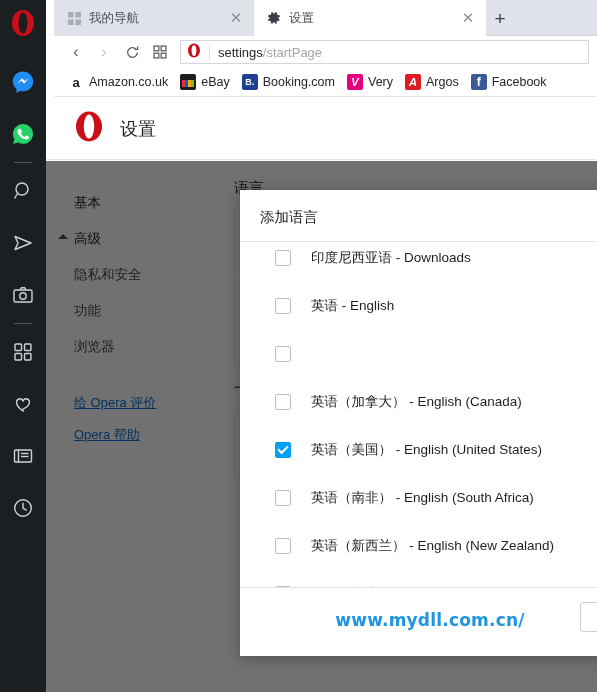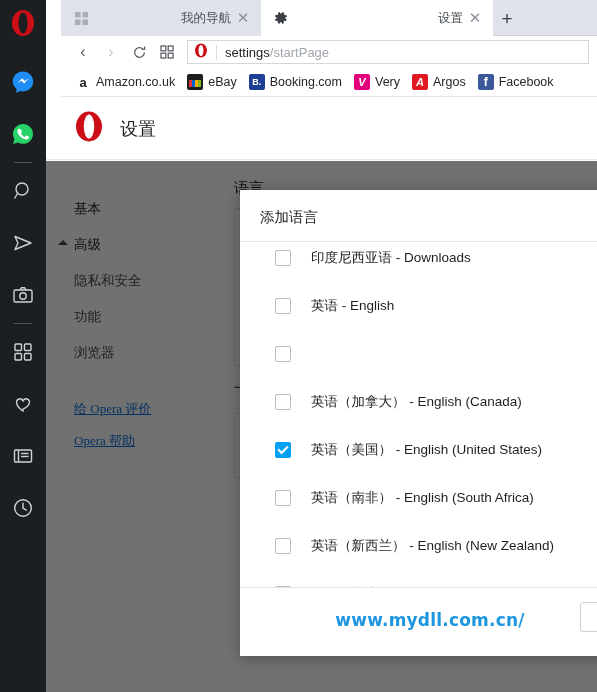--- a/index.html
+++ b/index.html
@@ -21,22 +21,22 @@
   }
   #opera-sidebar .op-logo { margin-top: 8px; margin-bottom: 14px; }
   .side-ico {
     width: 46px; height: 52px;
     display: flex; align-items: center; justify-content: center;
   }
   .side-div { width: 18px; height: 1px; background: #52565a; margin: 2px 0; }
 
   
   #browser-chrome {
-    position: absolute; left: 61px; top: 0; right: 0;
-    height: 98px; z-index: 30; text-align: right;
+    position: absolute; left: 54px; top: 0; right: 0;
+    height: 98px; z-index: 30;
   }
   #tabstrip {
     position: absolute; left: 0; top: 0; right: 0; height: 36px;
     background: #dfe3e9;
     border-bottom: 1px solid #cfd4dc;
   }
   .tab {
     position: absolute; top: 0; height: 36px;
     display: flex; align-items: center;
     padding: 0 6px 0 12px;
@@ -94,21 +94,21 @@
     position: absolute; inset: 0; background: rgba(0,0,0,0.55); z-index: 5;
   }
   #settings-header {
     position: absolute; left: 0; top: 0; right: 0; height: 62px;
     background: #ffffff; display: flex; align-items: center; padding-left: 28px;
     border-bottom: 1px solid #e8e8e8;
   }
   #settings-header .title { margin-left: 16px; font-size: 18px; color: #1f1f1f; }
   #settings-body { position: absolute; left: 0; top: 63px; right: 0; bottom: 0;
                    background: #fafafa; }
-  #settings-nav { position: absolute; left: 0; top: 0; width: 150px; padding-top: 30px; font-family: Liberation Serif, serif; }
+  #settings-nav { position: absolute; left: 0; top: 0; width: 150px; padding-top: 24px; }
   .nav-item { font-size: 13.5px; color: #4a4a4a; padding: 9px 0 9px 28px; position: relative; }
   .nav-item.top { color: #202020; }
   .nav-caret { position: absolute; left: 12px; top: 13px; width: 0; height: 0;
                border-left: 5px solid transparent; border-right: 5px solid transparent;
                border-bottom: 5px solid #4a4a4a; }
   .nav-link { font-size: 13px; color: #0b6fd4; text-decoration: underline;
               padding: 7px 0 7px 28px; }
   #settings-main { position: absolute; left: 150px; top: 0; right: 0; padding: 10px 18px 0 38px; }
   .sect-title { font-size: 15px; color: #1c1c1c; margin: 8px 0 10px; }
   .card { background: #fff; border: 1px solid #e2e2e2; border-radius: 2px;

